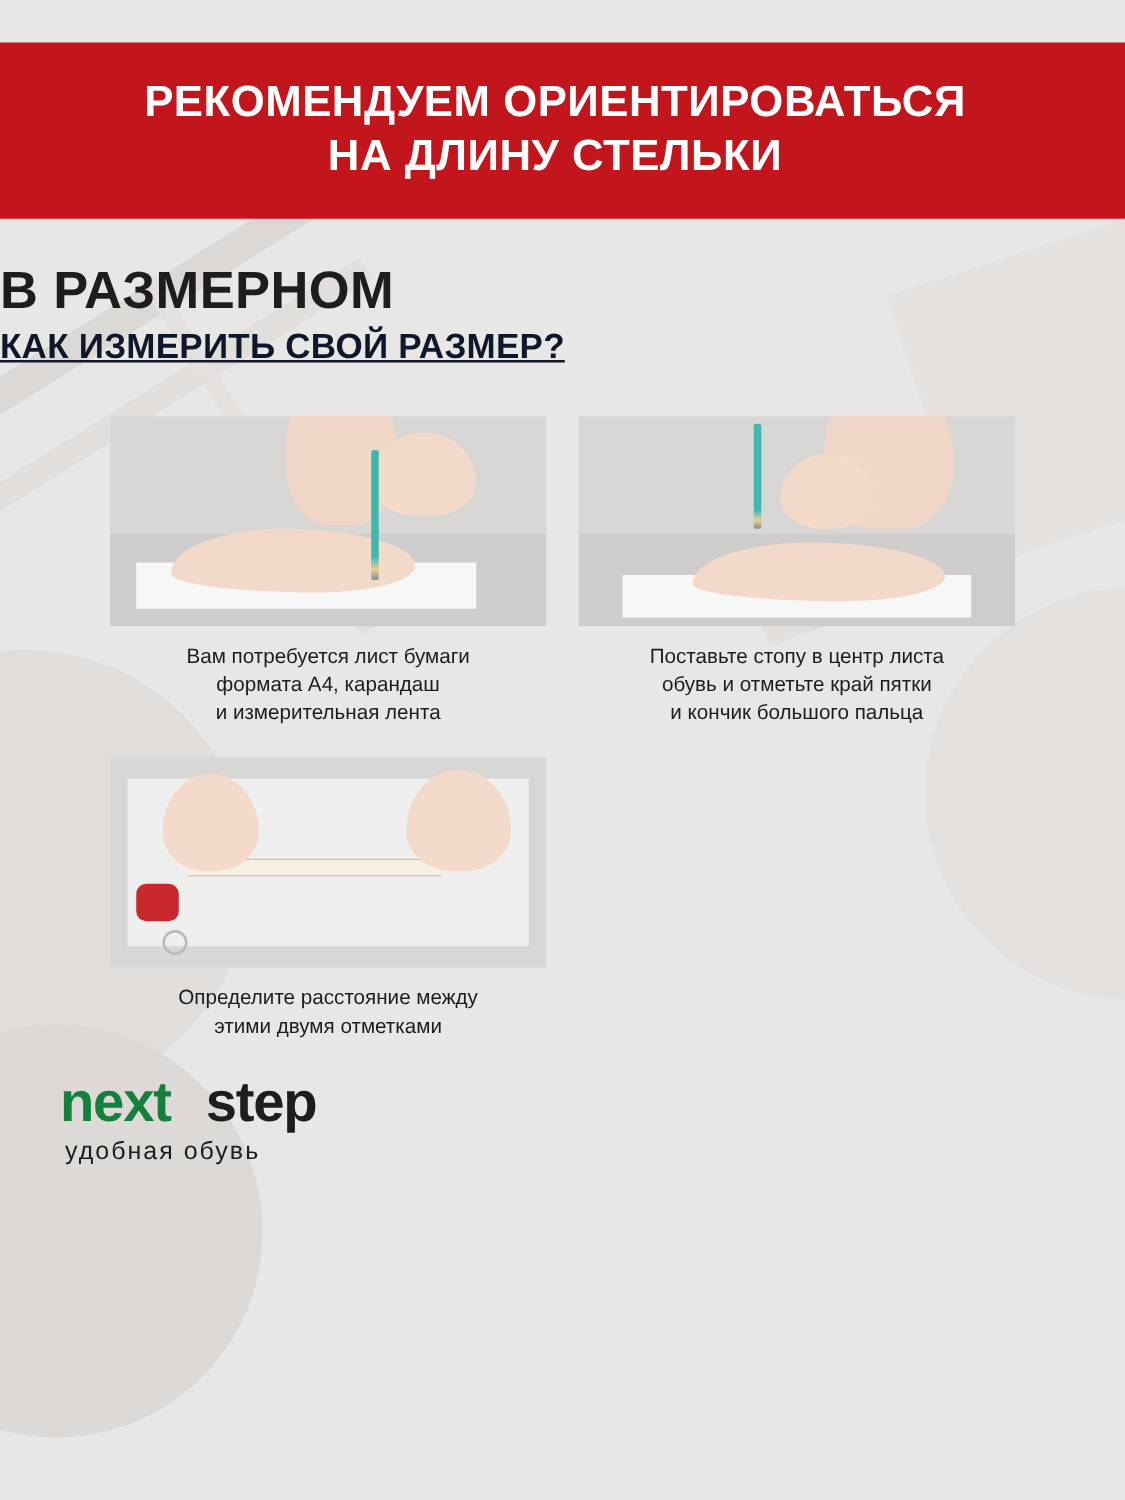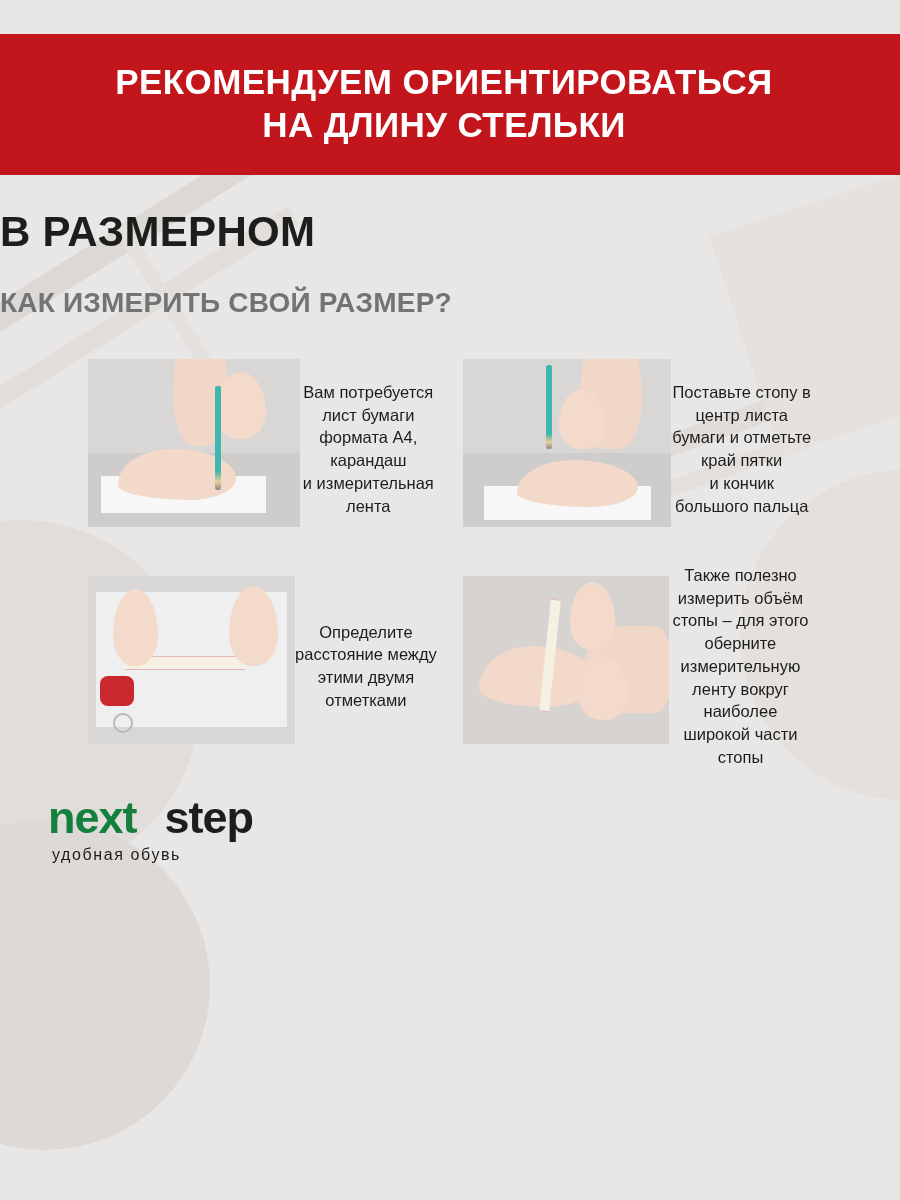--- a/index.html
+++ b/index.html
@@ -131,42 +131,42 @@
     margin-top: 28px;
   }
   .head-big {
     font-size: 42px;
     font-weight: bold;
     line-height: 1.38;
     letter-spacing: 0.3px;
     text-transform: uppercase;
   }
   .head-red {
-    margin-top: 26px;
     font-size: 28px;
     font-weight: bold;
-    color: #737373;
+    color: #0f172a;
     letter-spacing: 0.2px;
     text-transform: uppercase;
+    text-decoration: underline;
   }
 
   
   .steps {
     position: relative;
     z-index: 2;
     display: grid;
     grid-template-columns: 1fr 1fr;
     column-gap: 26px;
     row-gap: 24px;
     padding: 40px 88px 0 88px;
     box-sizing: border-box;
   }
   .step {
     display: flex;
-    flex-direction: row;
+    flex-direction: column;
     align-items: center;
   }
   .photo {
     width: 100%;
     height: 168px;
     background: #d9d7d5;
     position: relative;
     overflow: hidden;
   }
   .caption {
@@ -244,21 +244,21 @@
     font-size: 45px;
     font-weight: bold;
     letter-spacing: -1px;
     line-height: 1;
   }
   .logo .next { color: #15803d; }
   .logo .step-w { color: #1d1d1b; margin-left: 28px; }
   .logo-sub {
     margin-top: 6px;
     margin-left: 4px;
-    font-size: 16px;
+    font-size: 20px;
     letter-spacing: 1.6px;
     color: #1d1d1b;
   }
 </style>
 </head>
 <body>
 
 <div class="bg-layer">
   <div class="bg-shape bg-band-1"></div>
   <div class="bg-shape bg-band-2"></div>
@@ -300,51 +300,37 @@
   <div class="step">
     <div class="photo">
       <div class="surface"></div>
       <div class="paper" style="left:10%;bottom:4%;width:80%;height:20%;"></div>
       <div class="leg" style="left:56%;top:-24%;width:30%;height:78%;"></div>
       <div class="foot" style="left:26%;bottom:12%;width:58%;height:28%;"></div>
       <div class="hand" style="left:46%;top:18%;width:22%;height:36%;"></div>
       <div class="pencil" style="left:40%;top:4%;height:50%;"></div>
     </div>
     <div class="caption">Поставьте стопу в центр листа
-бумаги и отметьте край пятки
+обувь и отметьте край пятки
 и кончик большого пальца</div>
   </div>
 
   <div class="step">
     <div class="photo">
       <div class="paper" style="left:4%;top:10%;width:92%;height:80%;background:#efefef;"></div>
       <div class="tape" style="left:18%;top:48%;width:58%;"></div>
       <div class="tape-case" style="left:6%;top:60%;"></div>
       <div class="ring" style="left:12%;top:82%;"></div>
       <div class="hand" style="left:12%;top:8%;width:22%;height:46%;"></div>
       <div class="hand" style="left:68%;top:6%;width:24%;height:48%;"></div>
     </div>
     <div class="caption">Определите расстояние между
 этими двумя отметками</div>
   </div>
 
-  <div class="step">
-    <div class="photo">
-      <div class="surface" style="height:100%;background:#d6d3d1;"></div>
-      <div class="leg" style="left:58%;top:30%;width:44%;height:52%;border-radius:40% 20% 20% 40% / 60% 50% 50% 40%;"></div>
-      <div class="foot" style="left:8%;top:42%;width:56%;height:36%;"></div>
-      <div class="hand" style="left:52%;top:4%;width:22%;height:40%;"></div>
-      <div class="hand" style="left:56%;top:48%;width:24%;height:38%;"></div>
-      <div class="tape" style="left:40%;top:14%;width:10px;height:66%;transform:rotate(6deg);"></div>
-    </div>
-    <div class="caption">Также полезно измерить объём
-стопы – для этого оберните
-измерительную ленту вокруг
-наиболее широкой части стопы</div>
-  </div>
 
 </div>
 
 <div class="footer">
   <div class="logo">
     <span class="next">next</span><span class="step-w">step</span>
   </div>
   <div class="logo-sub">удобная  обувь</div>
 </div>
 

